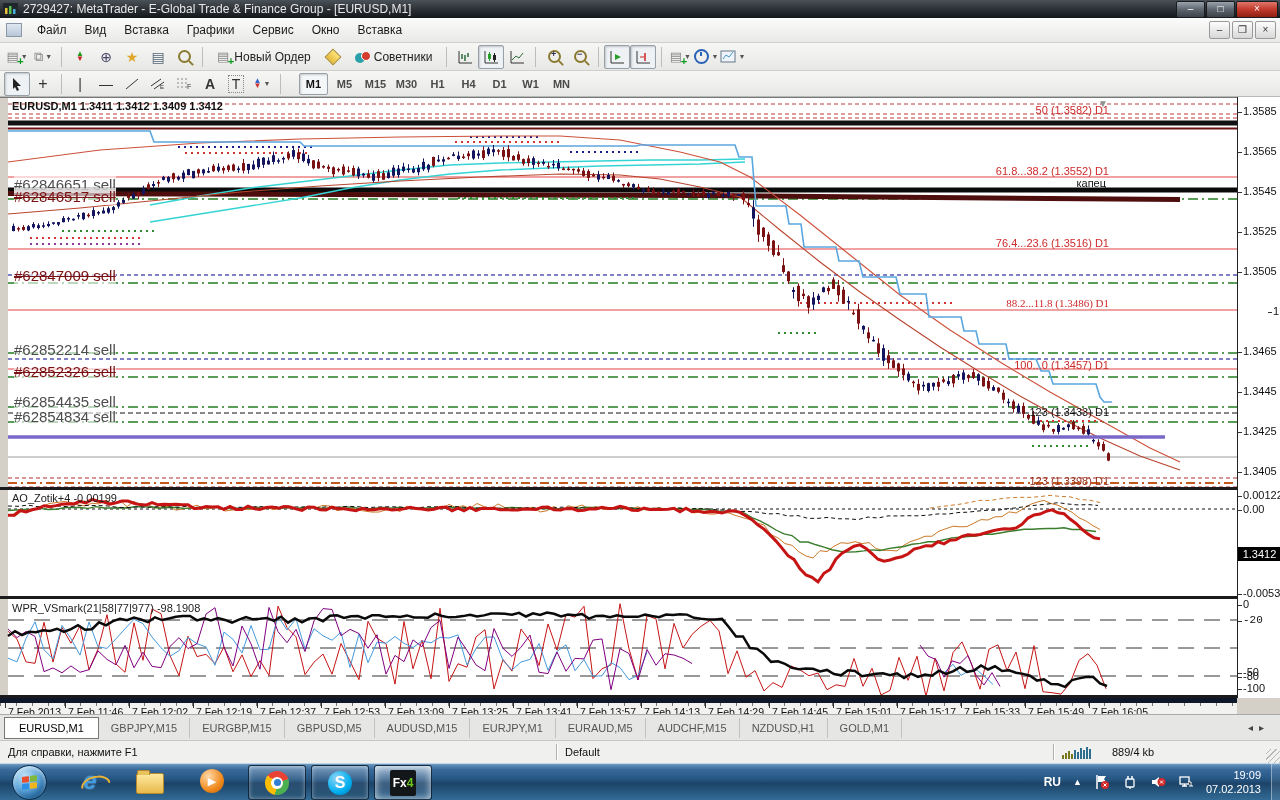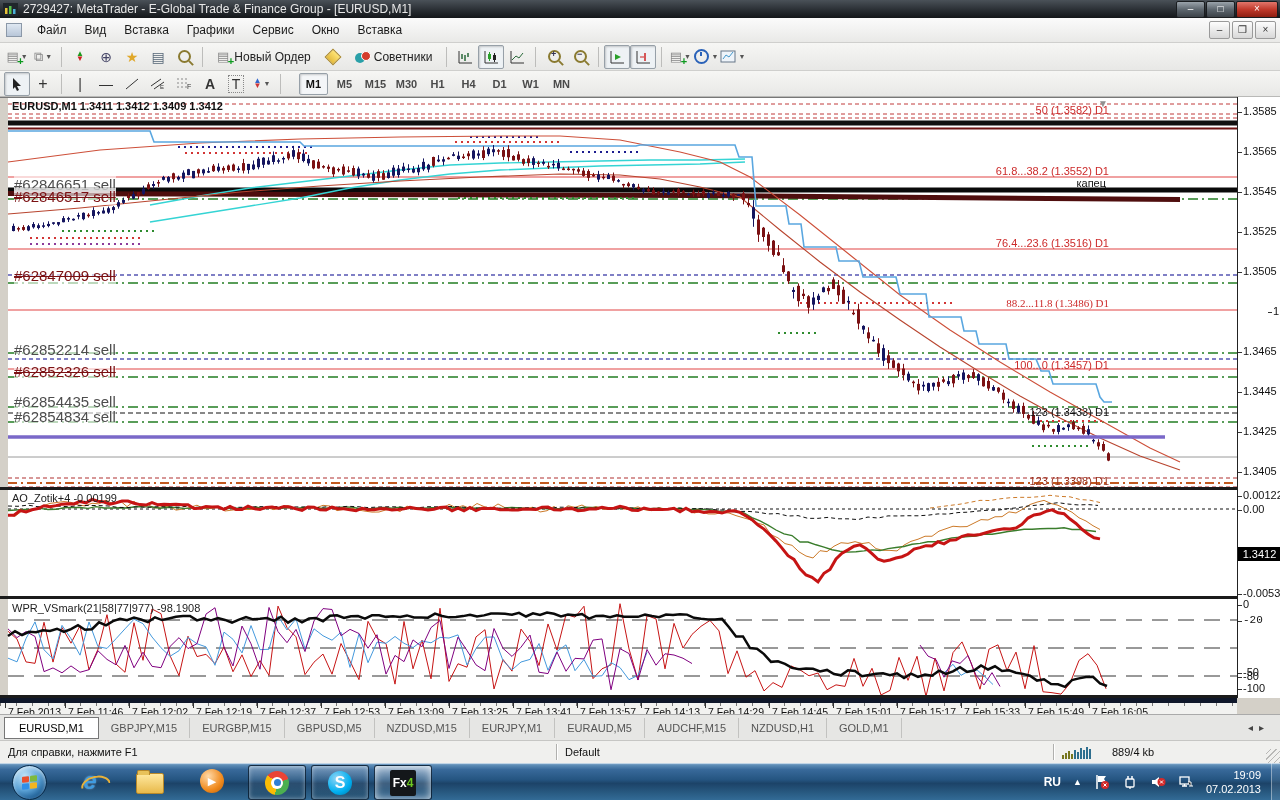--- a/index.html
+++ b/index.html
@@ -907,21 +907,21 @@
         <span class="tmaj" style="left: 1089px;"></span>
       </div>
   </div>
 
   <div id="tabbar">
     <div id="tabs" style="display:flex;align-items:center;">
         <span class="tab active">EURUSD,M1</span>
         <span class="tab">GBPJPY,M15</span>
         <span class="tab">EURGBP,M15</span>
         <span class="tab">GBPUSD,M5</span>
-        <span class="tab">NZDUSD,M15</span>
+        <span class="tab">AUDUSD,M15</span>
         <span class="tab">EURJPY,M1</span>
         <span class="tab">EURAUD,M5</span>
         <span class="tab">AUDCHF,M15</span>
         <span class="tab">NZDUSD,H1</span>
         <span class="tab">GOLD,M1</span>
       </div>
     <div id="tab-nav"><span>◂</span><span>▸</span></div>
   </div>
 
   <div id="statusbar">

